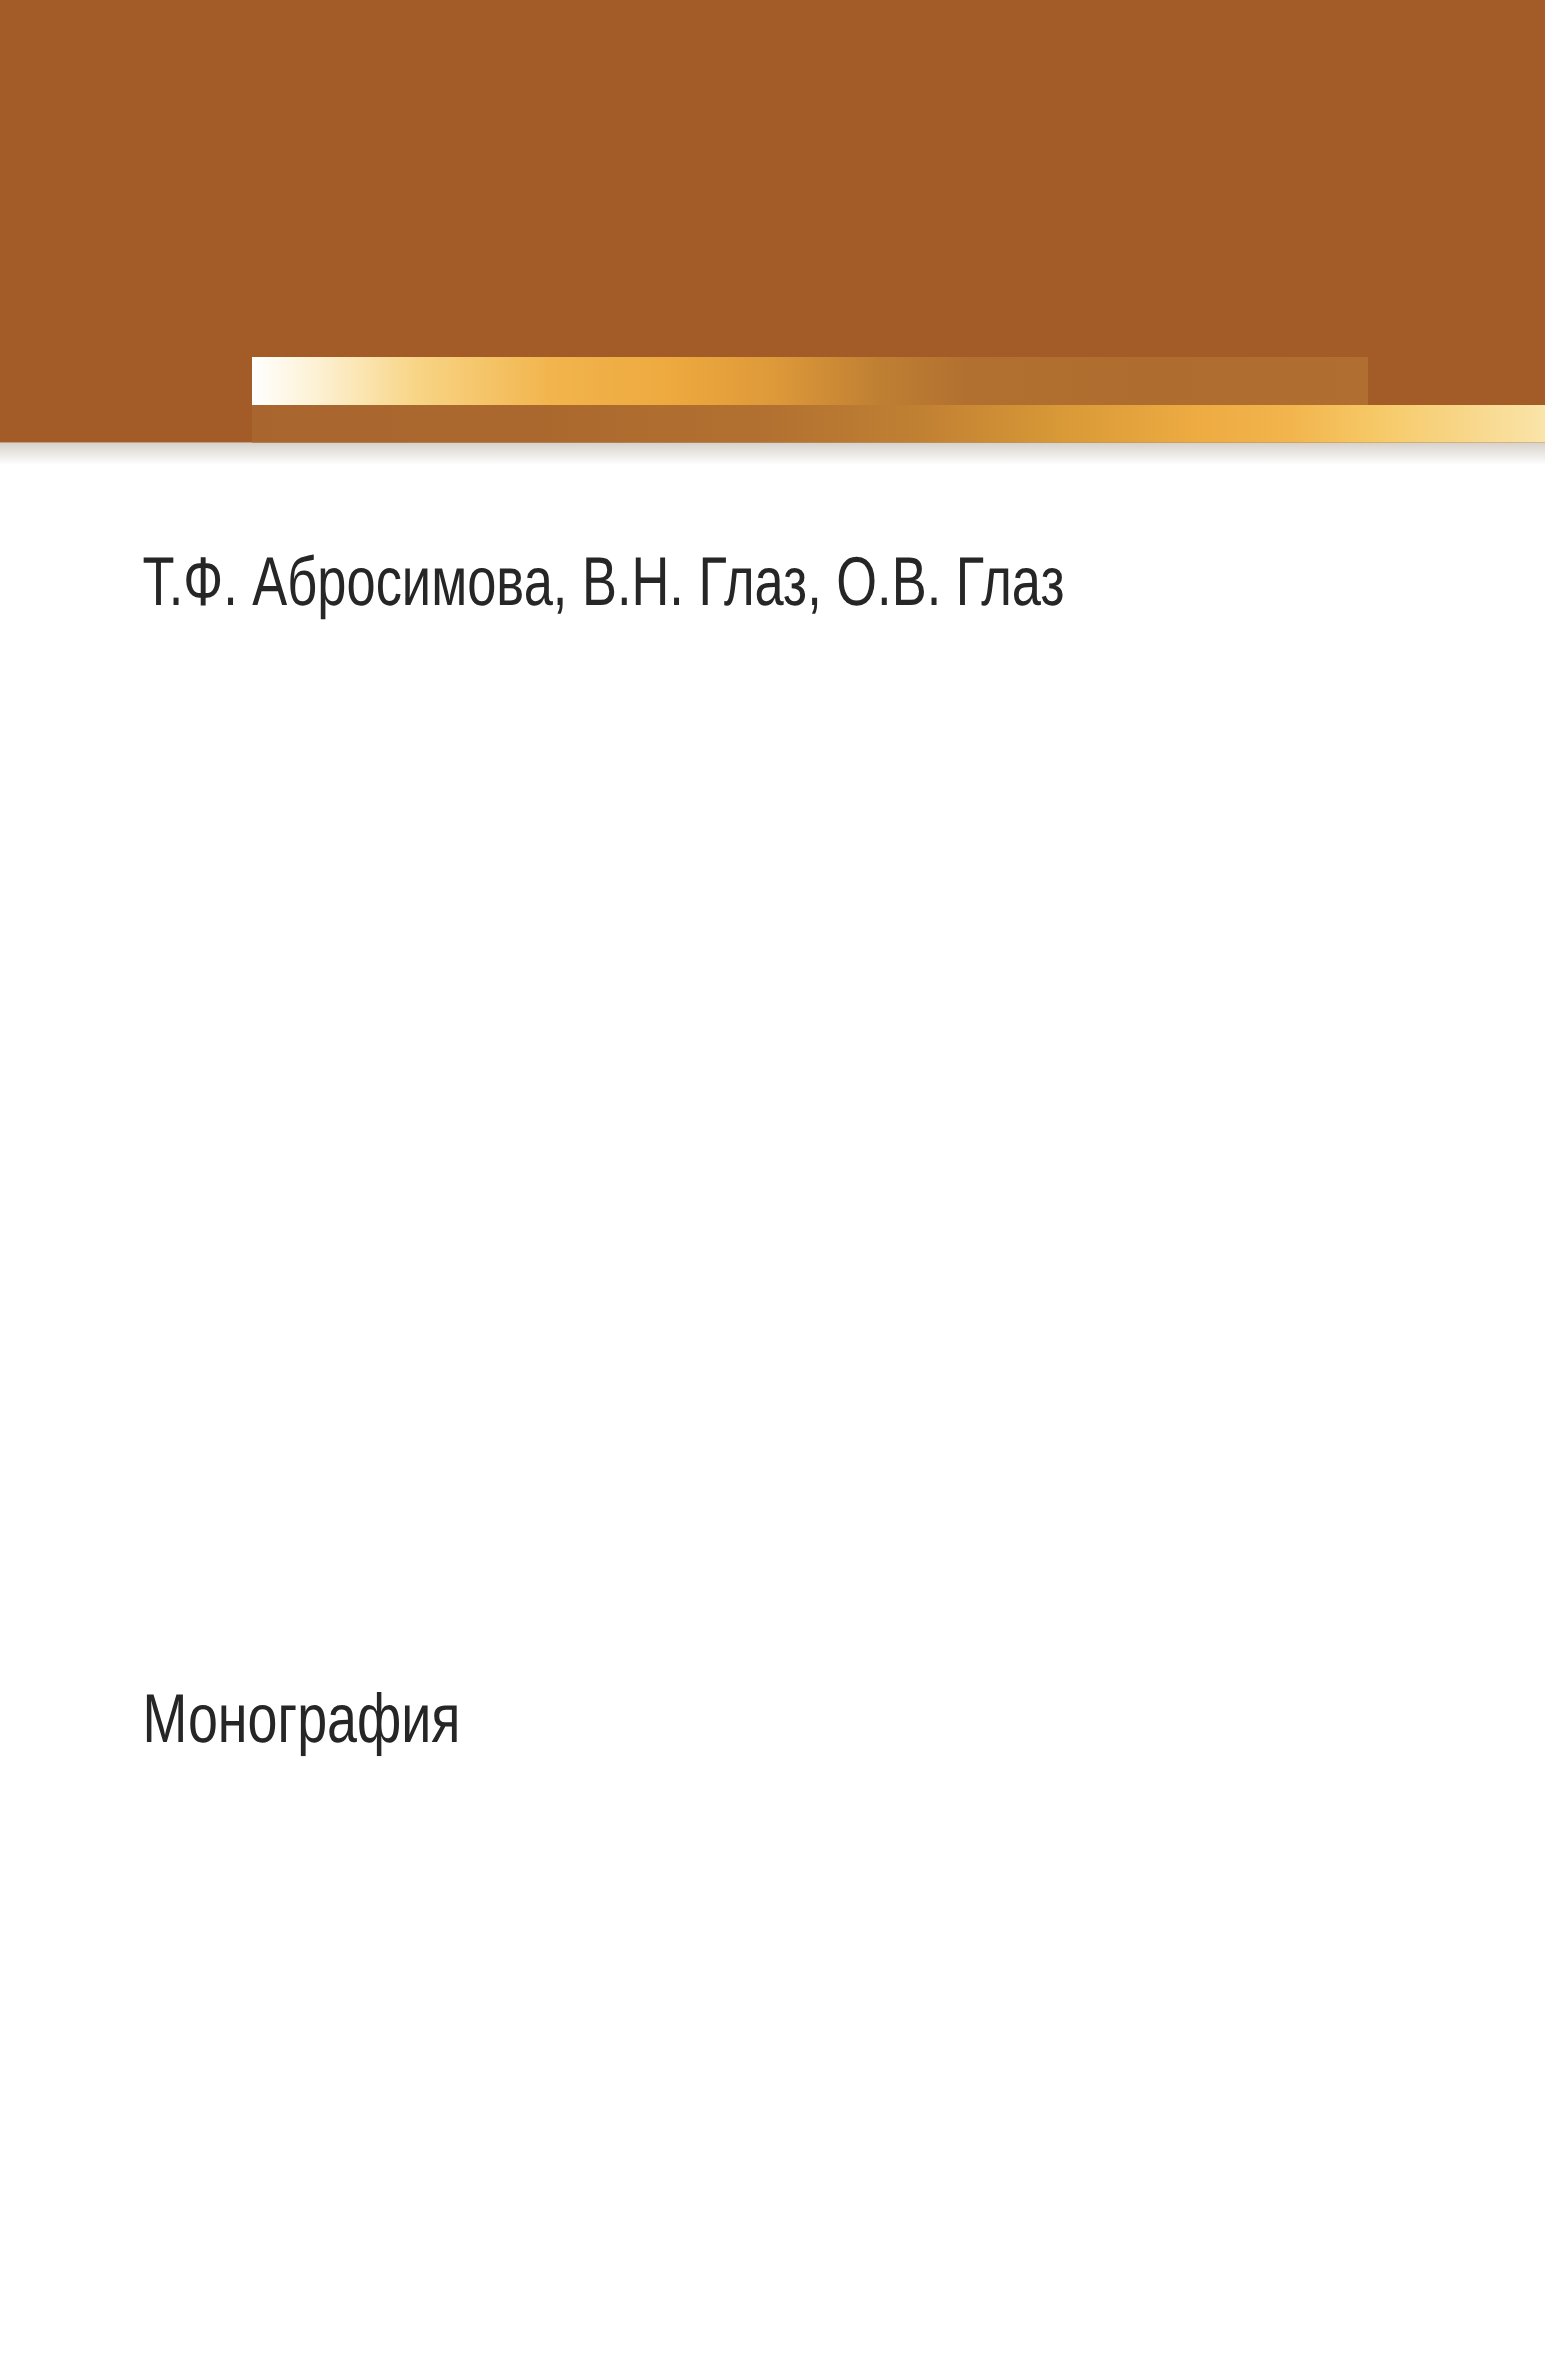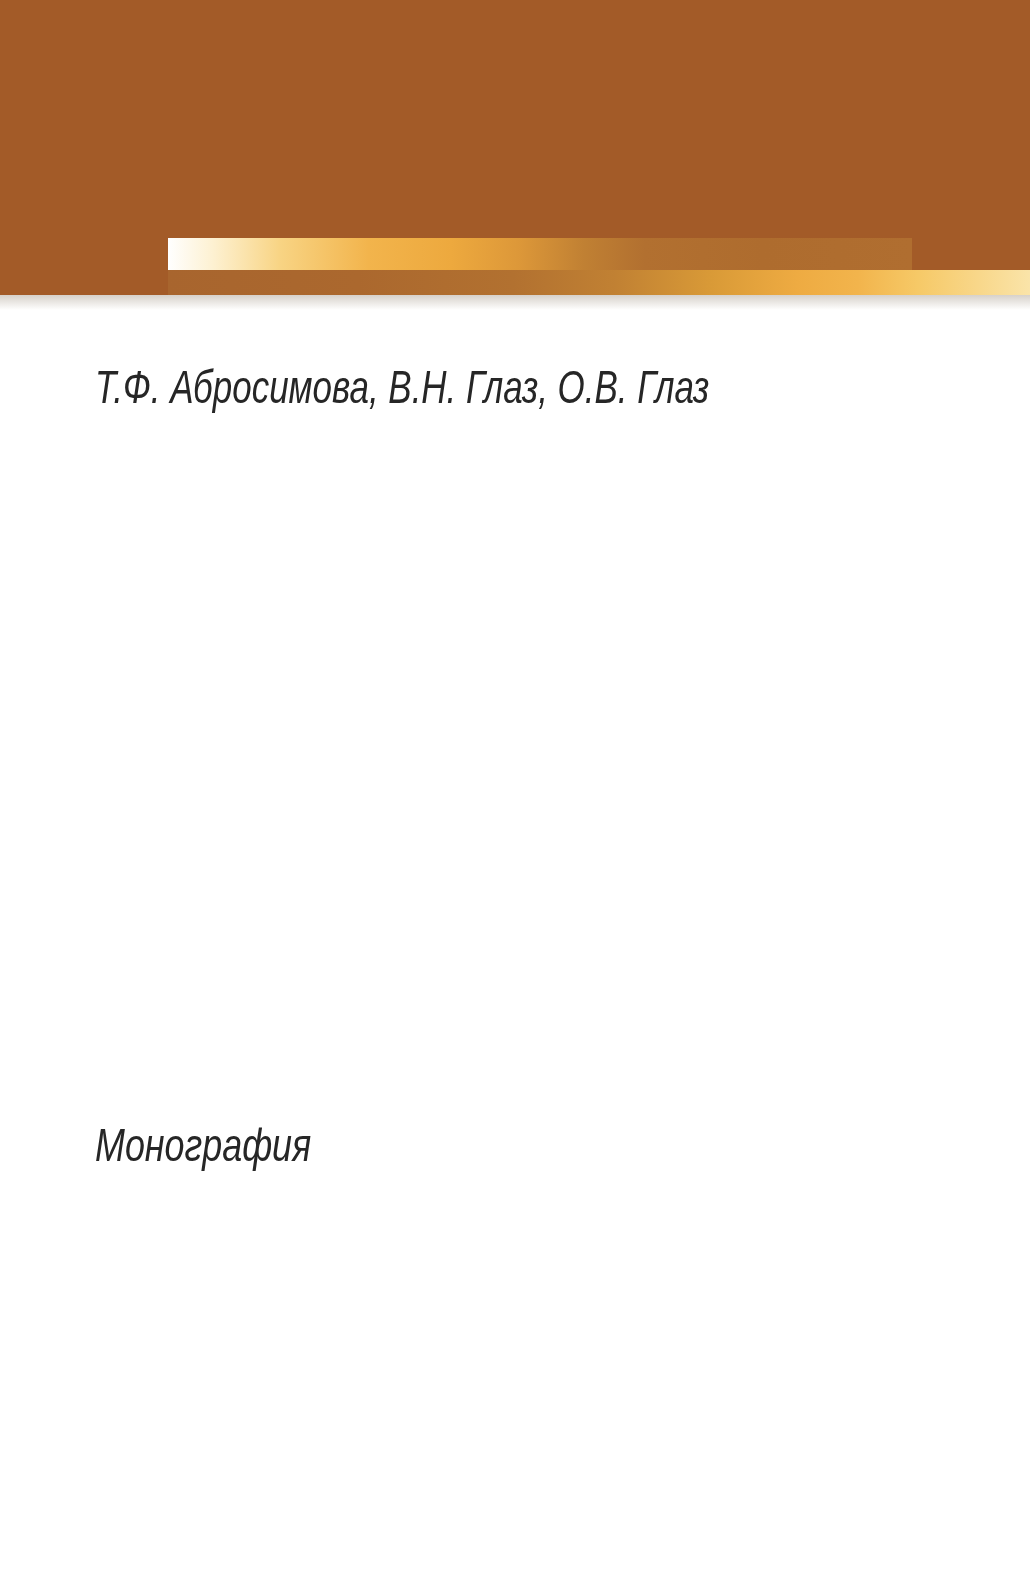--- a/index.html
+++ b/index.html
@@ -3,21 +3,20 @@
 <meta charset="utf-8">
 <style>
   html, body { margin: 0; padding: 0; background: #ffffff; }
   .cover {
     position: relative;
     width: 1030px;
     height: 1171px;
     background: #ffffff;
     overflow: hidden;
     font-family: "Liberation Sans", sans-serif;
-    font-style: italic;
   }
 
   
   .brown-band {
     position: absolute;
     left: 0; top: 0;
     width: 1030px; height: 295px;
     background: var(--brown, #A35B28);
   }
   .strip {

